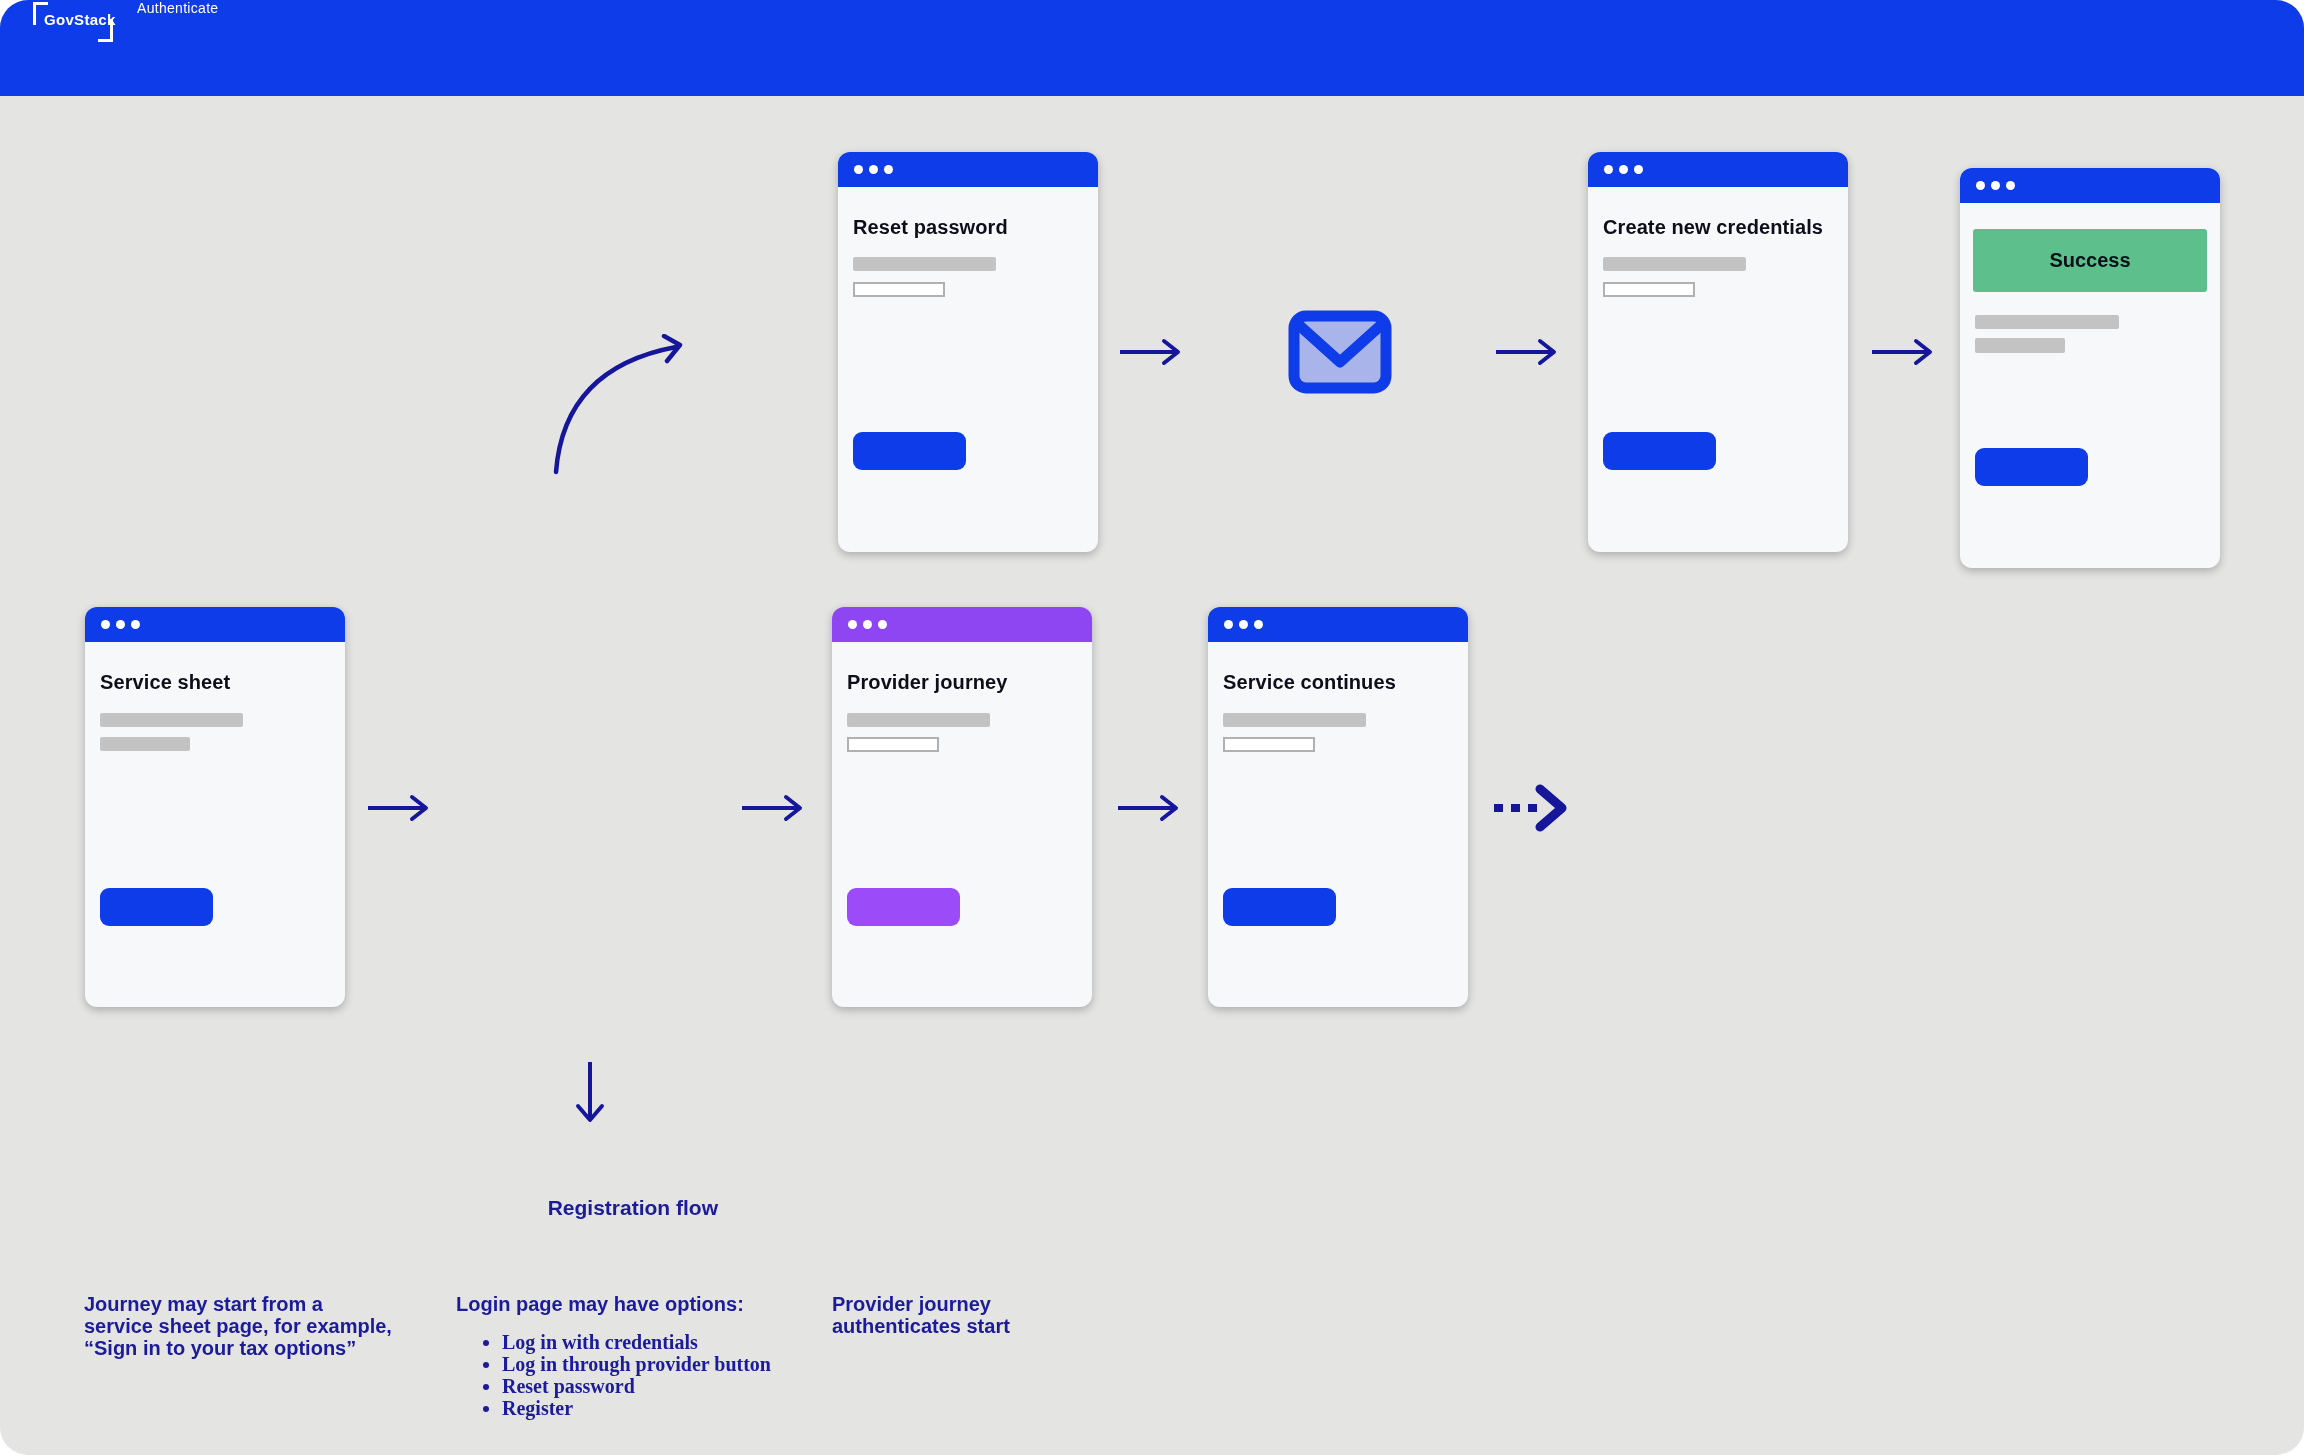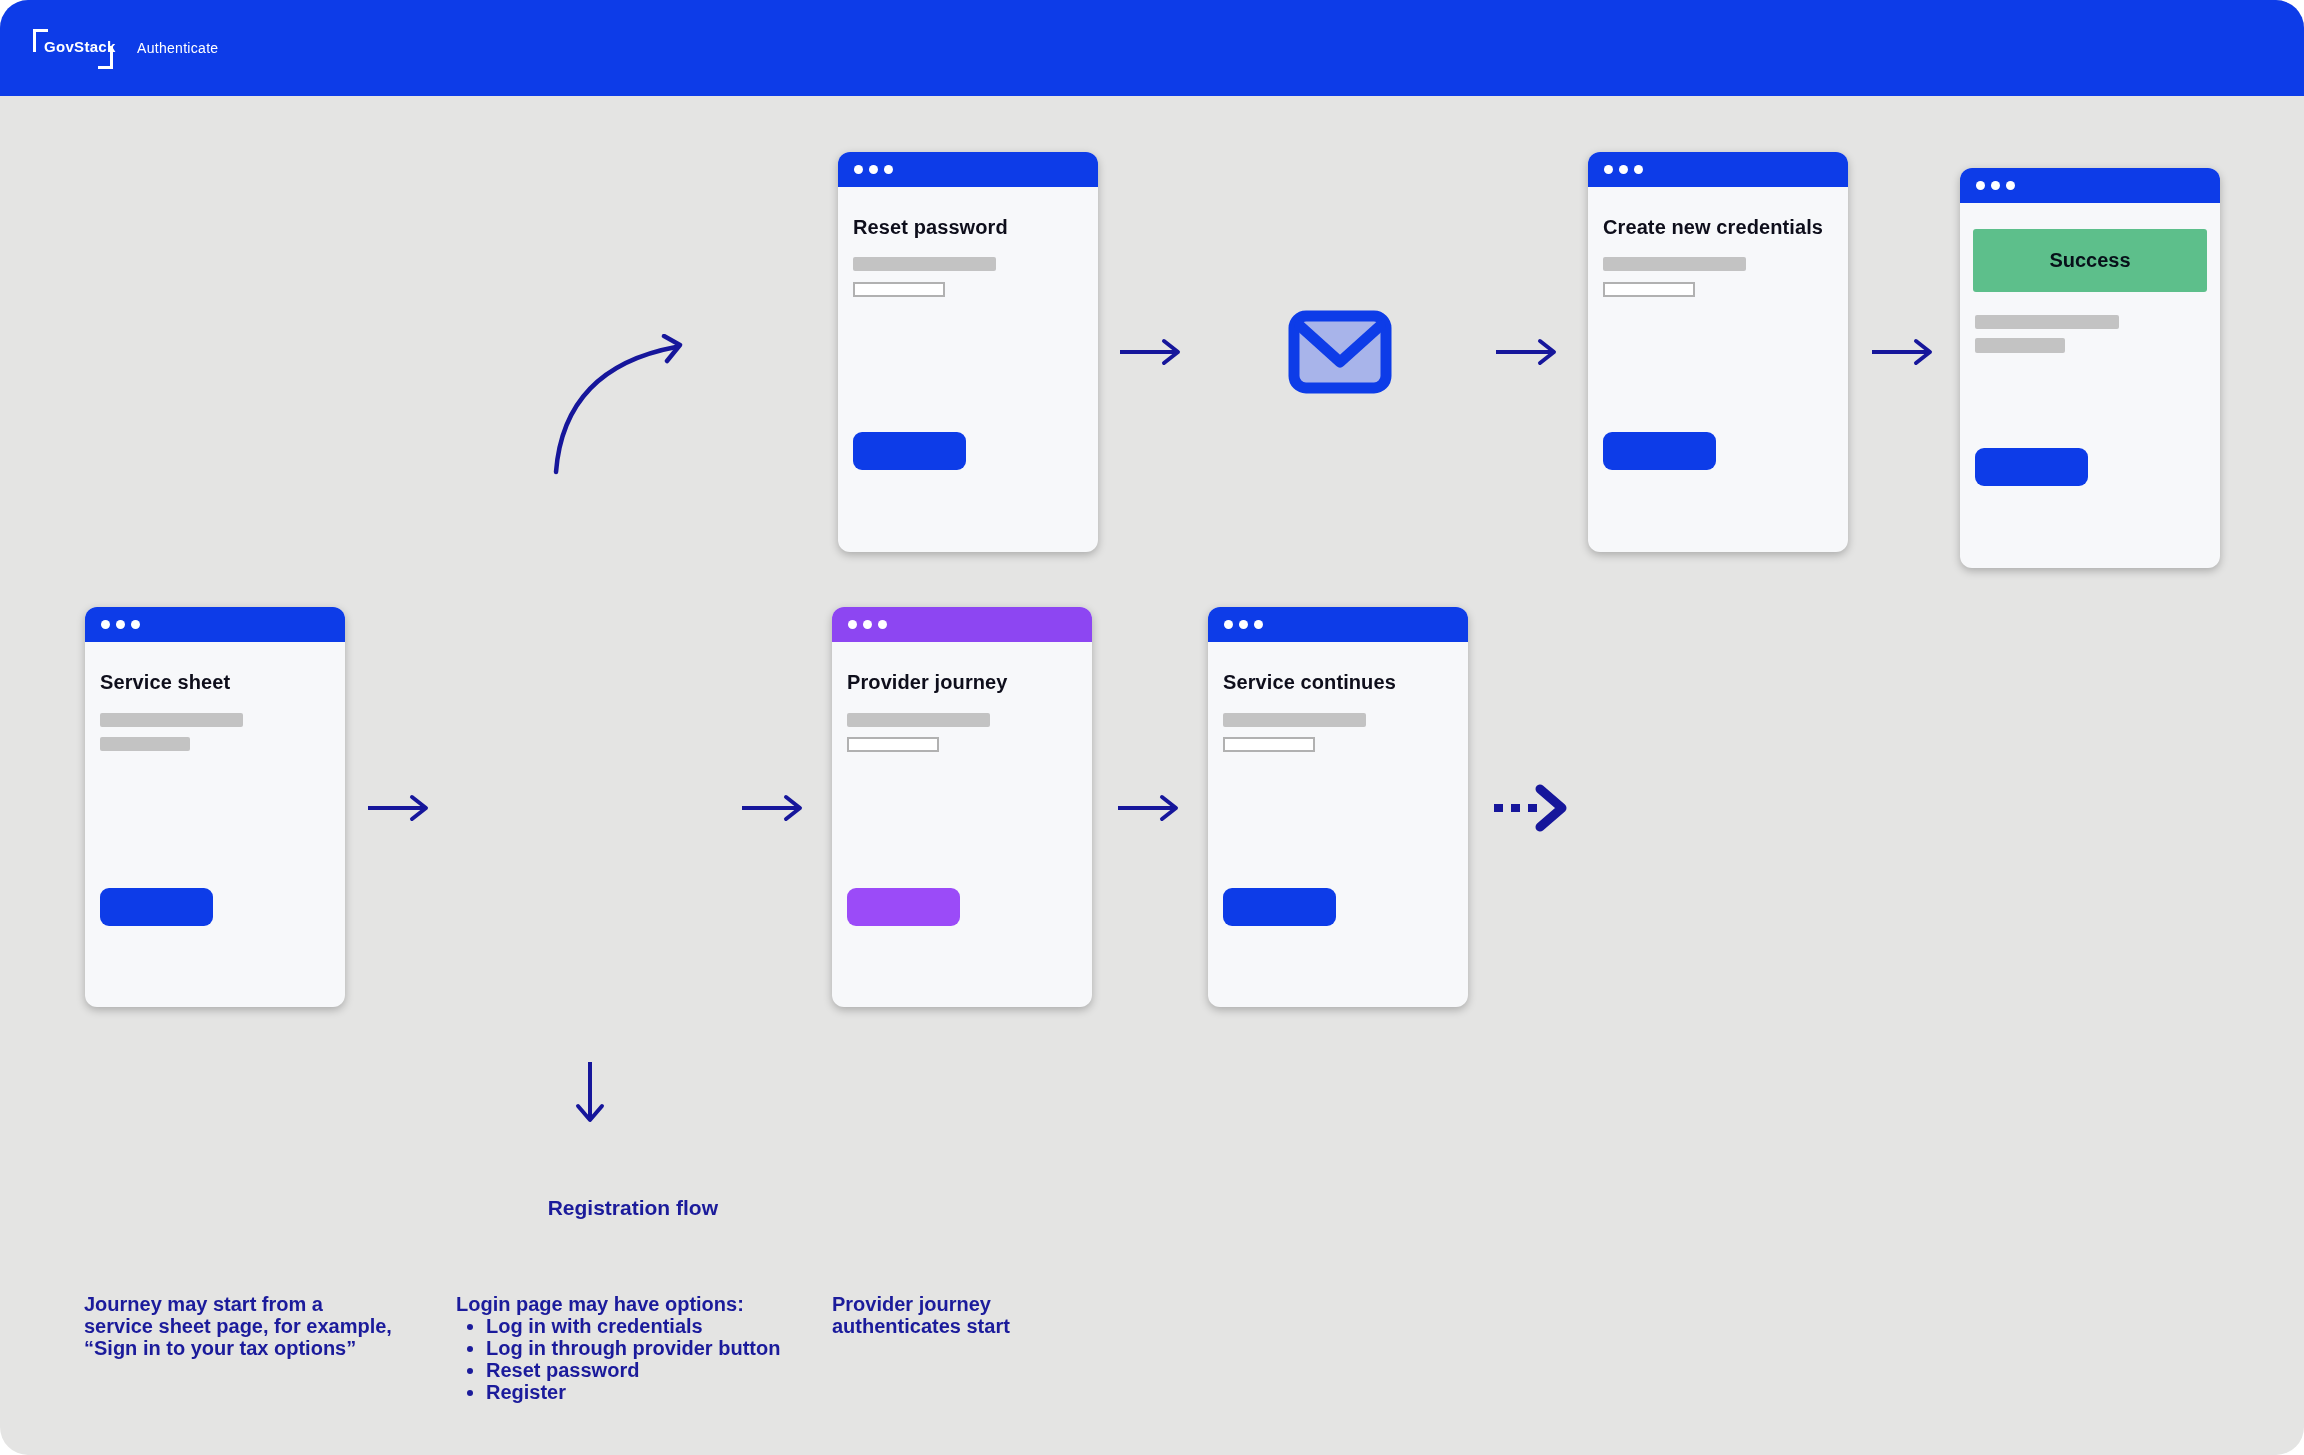--- a/index.html
+++ b/index.html
@@ -7,21 +7,21 @@
     width:2304px;height:1455px;position:relative;
     font-family:"Liberation Sans", sans-serif;
     -webkit-font-smoothing:antialiased;
   }
   .canvas{
     position:absolute;inset:0;background:#e4e4e3;border-radius:28px;overflow:hidden;
   }
   
   .header{
     position:absolute;left:0;top:0;width:100%;height:96px;background:#0d3ce8;
-    display:flex;align-items:center;
+    display:flex;align-items:flex-start;
   }
   .logo{position:relative;margin-left:33px;width:80px;height:42px;}
   .logo .br-tl{position:absolute;left:0;top:2px;width:12px;height:20px;border-left:3px solid #fff;border-top:3px solid #fff;}
   .logo .br-br{position:absolute;right:0;bottom:0;width:12px;height:20px;border-right:3px solid #fff;border-bottom:3px solid #fff;}
   .logo .logo-text{position:absolute;left:11px;top:11px;color:#fff;font-size:15px;font-weight:700;letter-spacing:.3px;}
   .app-title{color:#fff;font-size:14px;font-weight:400;margin-left:24px;letter-spacing:.3px;}
   
   .card{
     position:absolute;width:260px;height:400px;background:#f7f8fa;border-radius:12px;
     box-shadow:0 3px 8px rgba(0,0,0,.25);
@@ -39,21 +39,21 @@
   .bar{position:absolute;left:15px;height:14px;background:#c3c3c3;border-radius:2px;}
   .input{position:absolute;left:15px;width:88px;height:11px;background:#ffffff;border:2px solid #b1b1b1;}
   .btn{position:absolute;left:15px;width:113px;height:38px;border-radius:9px;background:#0d3ce8;}
   .btn.purple{background:#9b4bf8;}
   .banner{
     position:absolute;left:13px;top:61px;width:234px;height:63px;background:#5dbf8b;border-radius:3px;
     display:flex;align-items:center;justify-content:center;font-size:20px;font-weight:700;color:#071019;
   }
   
   .note{position:absolute;color:#1b1b9b;font-size:20px;font-weight:700;line-height:22px;}
-  .note ul{margin:0;padding-left:30px;}
+  .note ul{margin:16px;padding-left:30px;font-family:Liberation Serif, serif;}
   .note li{list-style:disc outside;}
   .flow-label{position:absolute;color:#1b1b9b;font-size:21px;font-weight:700;text-align:right;}
   
   .arrow{position:absolute;}
   svg{display:block;}
 </style>
 </head>
 <body>
 
 <div class="canvas">

